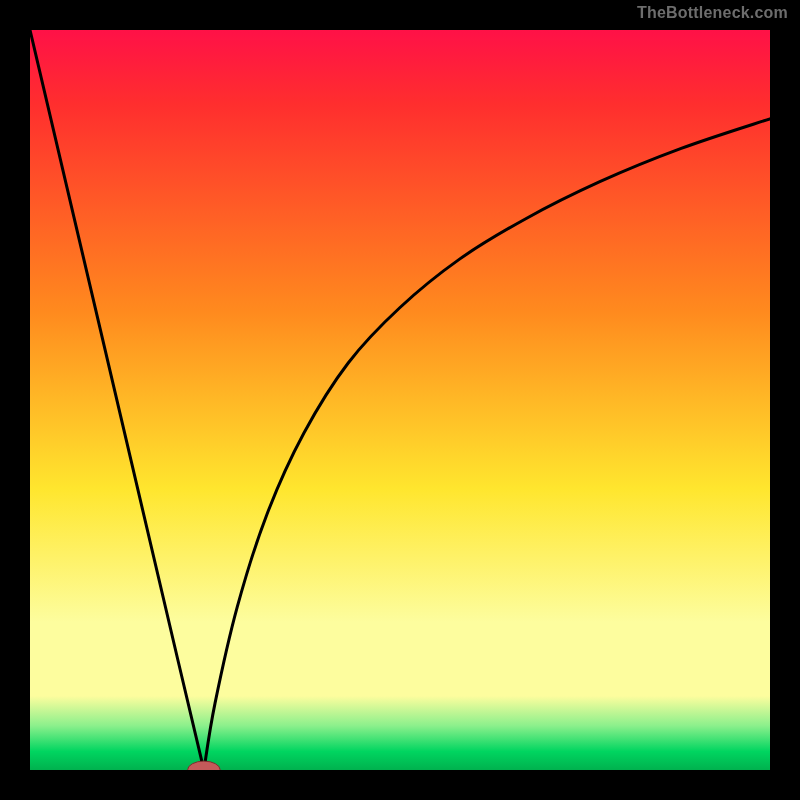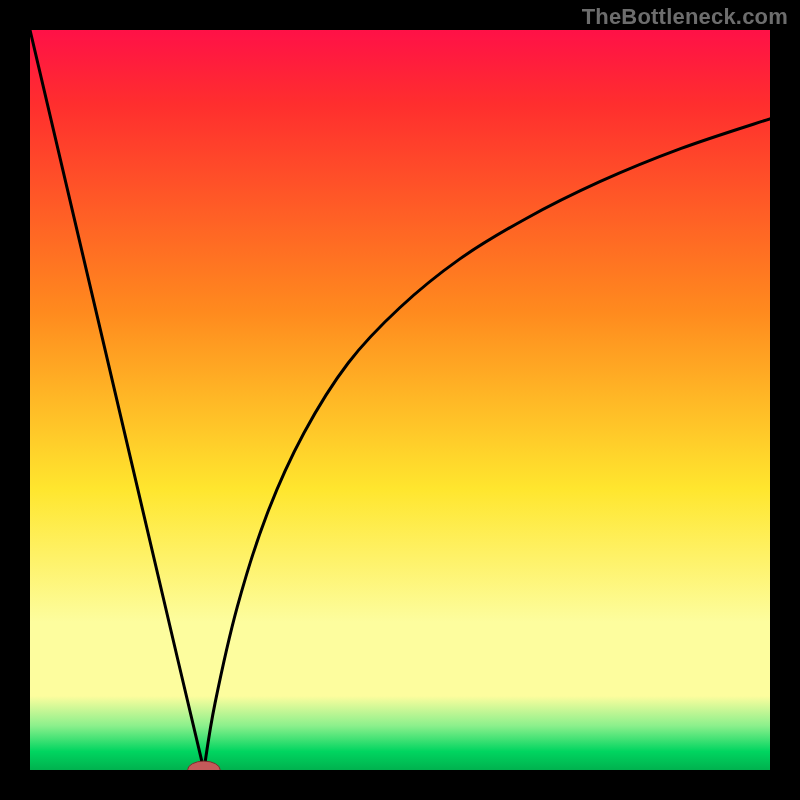--- a/index.html
+++ b/index.html
@@ -23,21 +23,21 @@
     left: 30px;
     top: 30px;
     width: 740px;
     height: 740px;
   }
   .watermark {
     position: absolute;
     top: 4px;
     right: 12px;
     font-family: Arial, Helvetica, sans-serif;
-    font-size: 22px;
+    font-size: 16px;
     font-weight: 600;
     color: #6d6d6d;
     letter-spacing: 0.2px;
     user-select: none;
   }
   svg { display: block; }
 </style>
 </head>
 <body>
 

